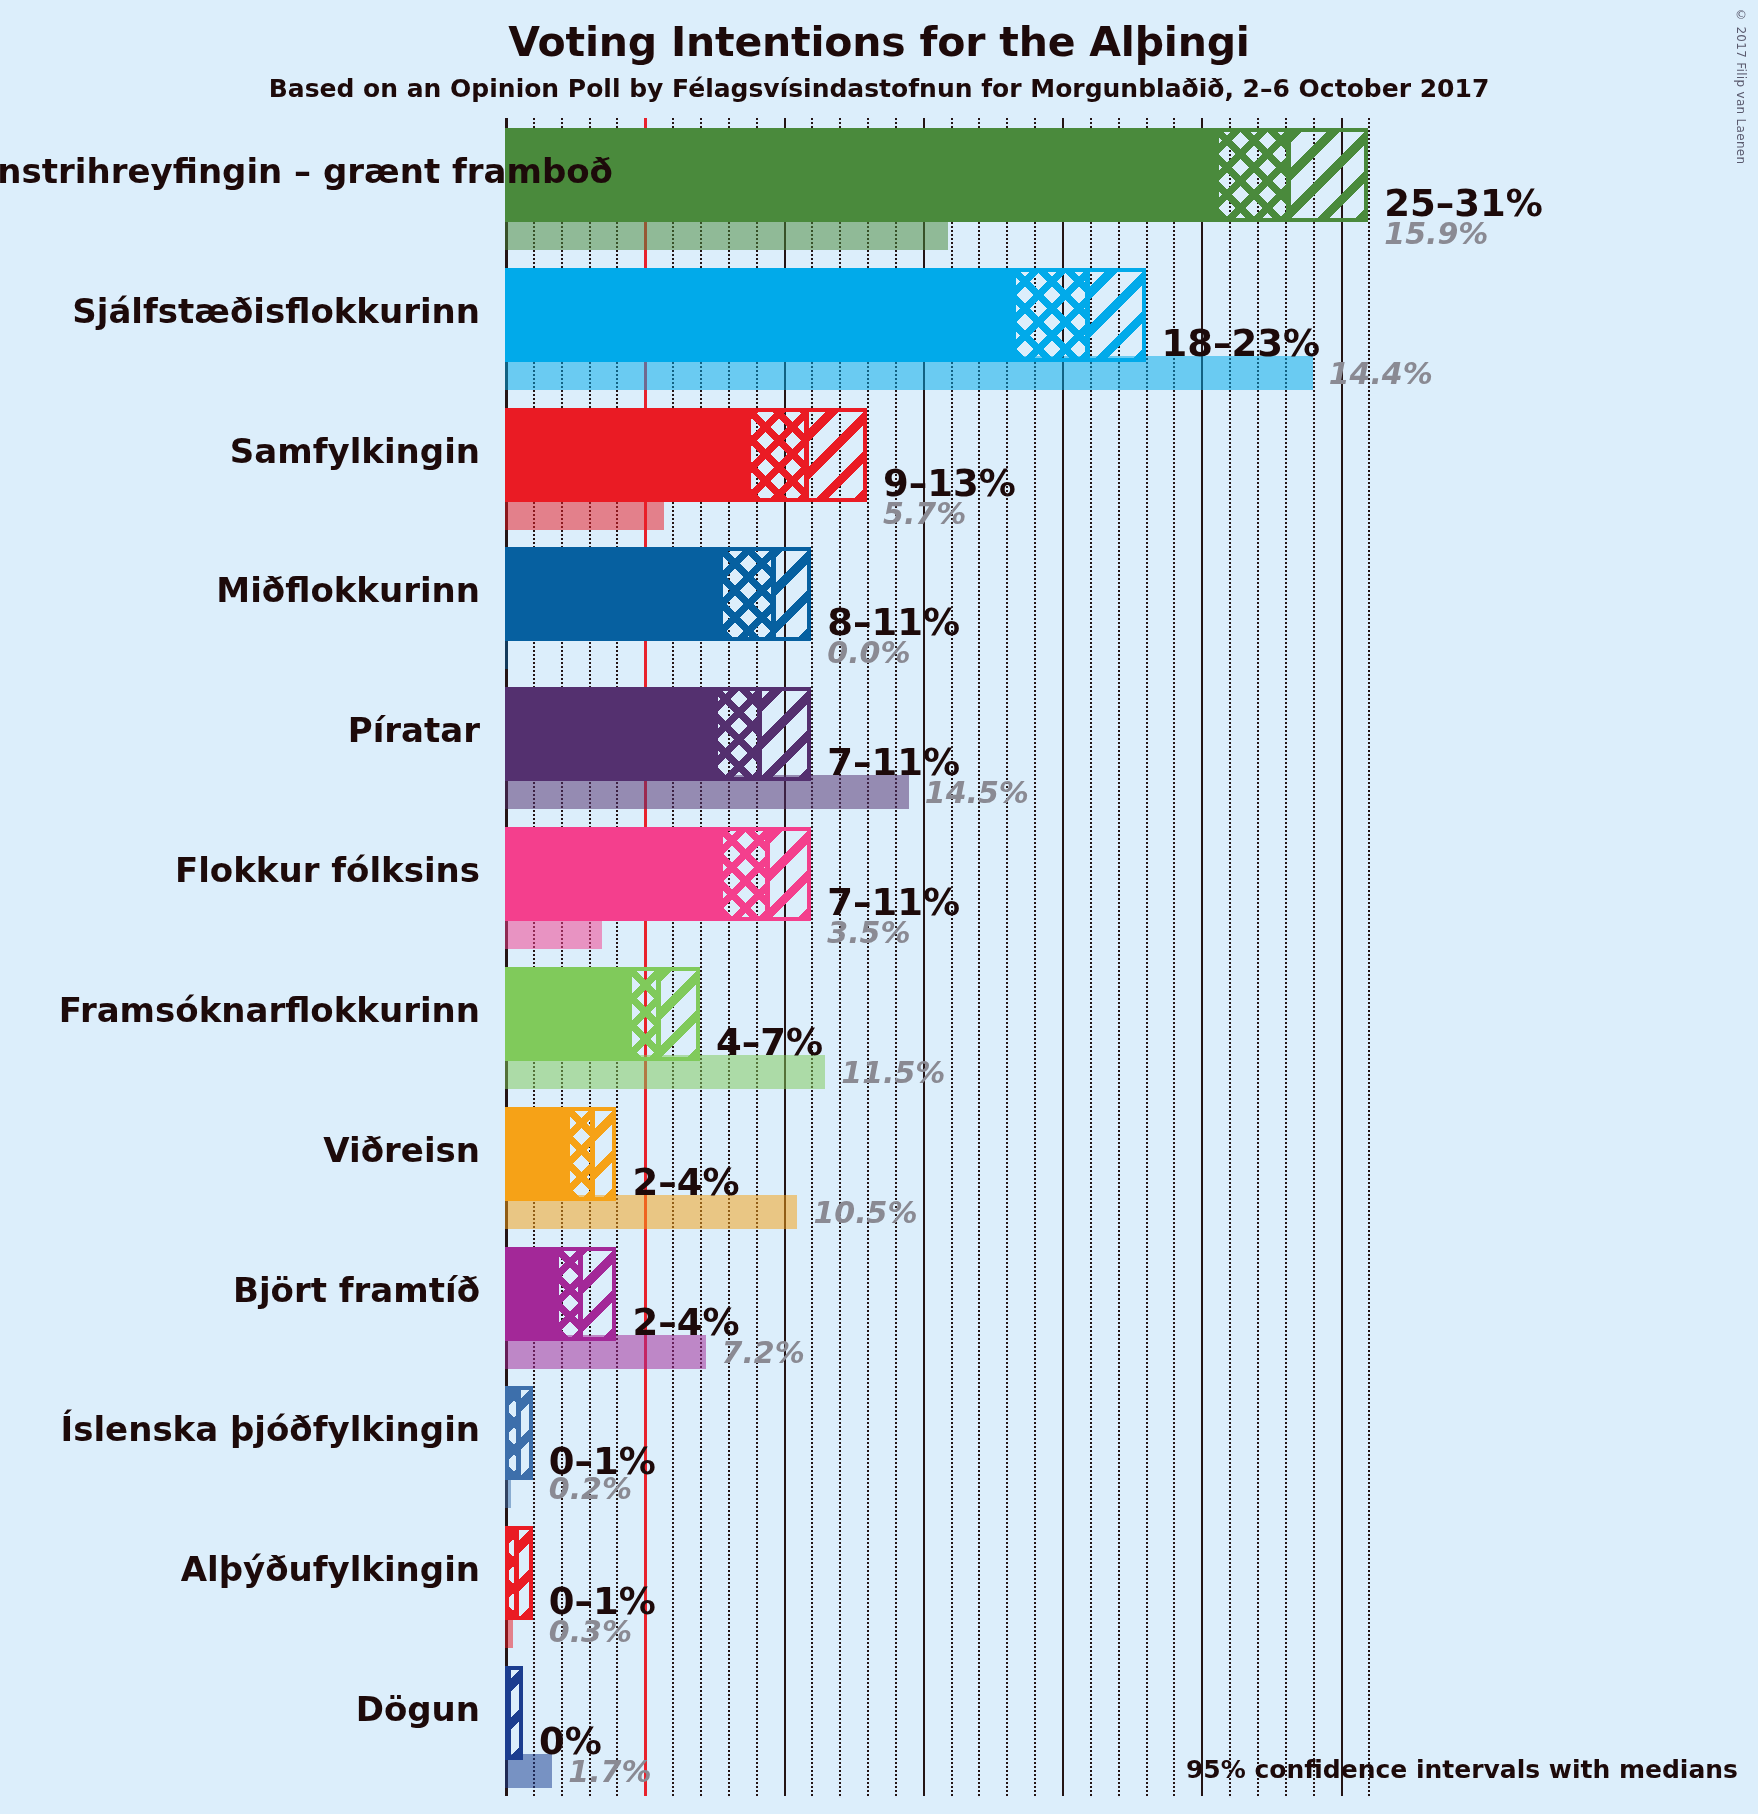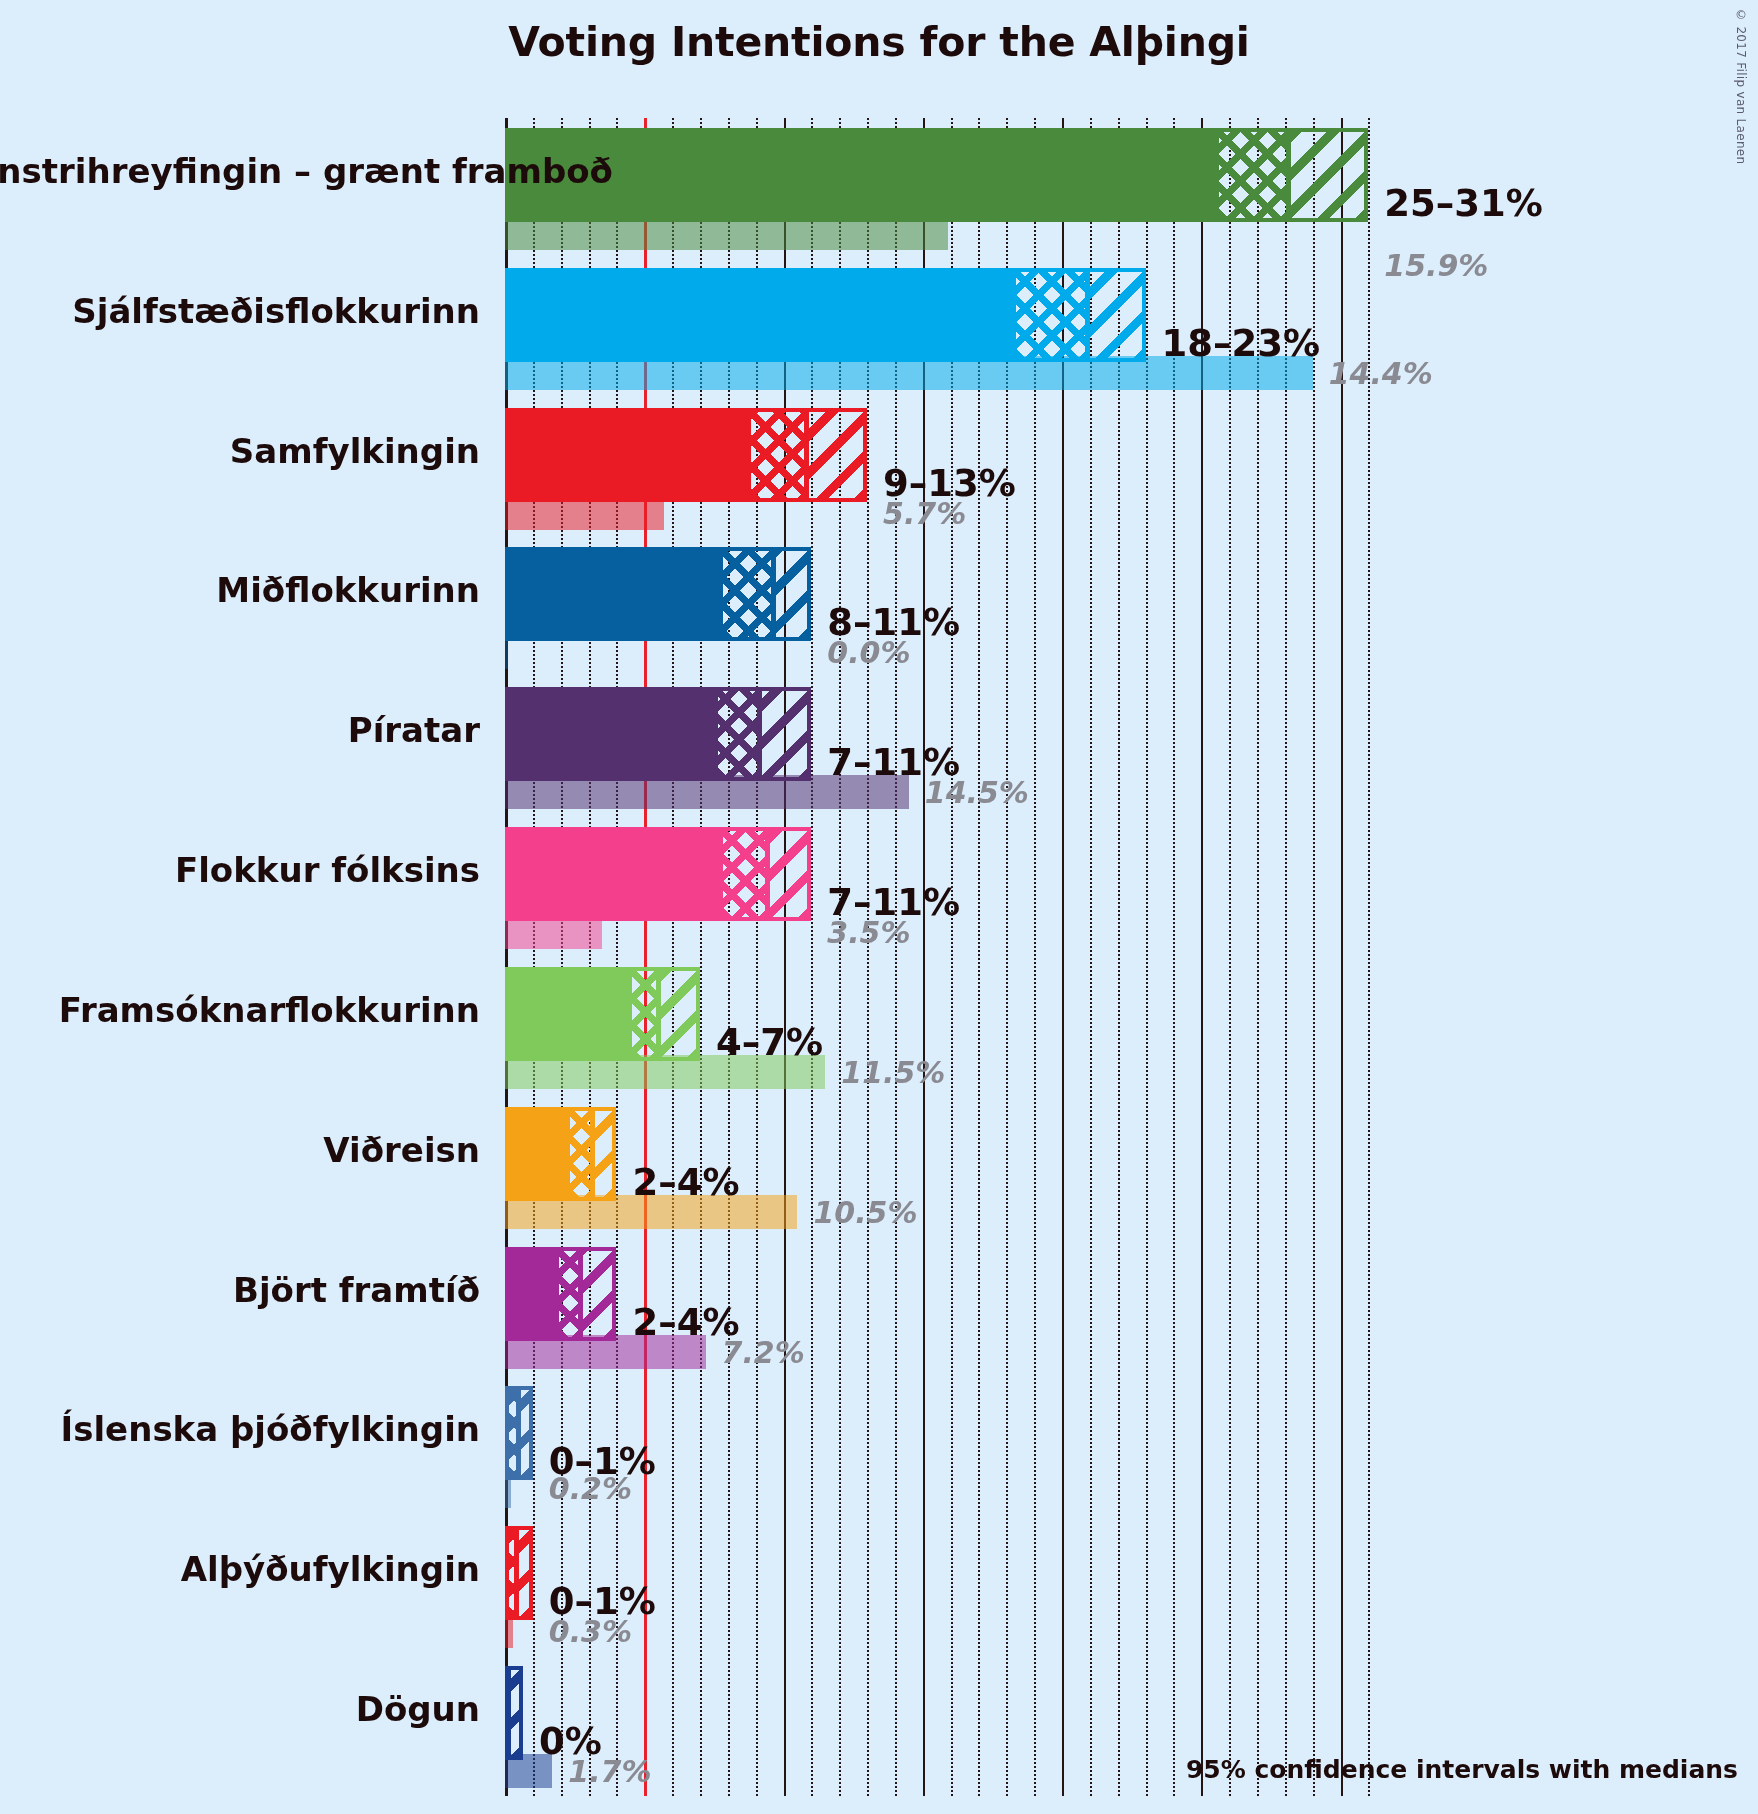--- a/index.html
+++ b/index.html
@@ -79,20 +79,21 @@
     font-size:30px;font-style:italic;font-weight:bold;color:#8a8a93;
     white-space:nowrap;
   }
 </style>
 </head>
 <body>
 
 <div id="chart-root">
 
   <div class="title">Voting Intentions for the Alþingi</div>
+  <div class="subtitle">Based on an Opinion Poll by Félagsvísindastofnun for Morgunblaðið, 2–6 October 2017</div>
   <div class="copyright">© 2017 Filip van Laenen</div>
 
   <div id="plot">
       <div class="grid-line axis" style="left: 0px;"></div>
       <div class="grid-line" style="left: 27.85px;"></div>
       <div class="grid-line" style="left: 55.7px;"></div>
       <div class="grid-line" style="left: 83.55px;"></div>
       <div class="grid-line" style="left: 111.4px;"></div>
       <div class="grid-line major" style="left: 139.25px;"></div>
       <div class="grid-line" style="left: 167.1px;"></div>
@@ -124,21 +125,21 @@
       <div class="grid-line threshold" style="left: 139.25px;"></div>
       <div class="result-bar" style="top: 97.9167px; height: 34px; width: 442.815px; background: rgb(74, 138, 60);"></div>
       <div class="row" style="top: 9.91667px; height: 94px; width: 863.35px; border: 4px solid rgb(74, 138, 60); box-sizing: border-box;">
         <div class="seg solid" style="left: 0px; width: 710.175px; background: rgb(74, 138, 60);"></div>
         <div class="seg cross" style="left: 710.175px; width: 69.625px; background-image: repeating-linear-gradient(45deg, rgb(74, 138, 60) 0px, rgb(74, 138, 60) 7px, transparent 7px, transparent 19px), repeating-linear-gradient(-45deg, rgb(74, 138, 60) 0px, rgb(74, 138, 60) 7px, transparent 7px, transparent 19px);"></div>
         <div style="position: absolute; left: 776.8px; top: 0px; width: 5px; height: 100%; background: rgb(74, 138, 60);"></div>
         <div class="seg diag" style="left: 779.8px; width: 79.55px; background-image: repeating-linear-gradient(-45deg, rgb(74, 138, 60) 0px, rgb(74, 138, 60) 9px, transparent 9px, transparent 27px);"></div>
       </div>
       <div class="lbl-party" style="right: 1278px; top: 32.9167px; width: 520px;">Vinstrihreyfingin – grænt framboð</div>
       <div class="lbl-ci" style="left: 879.35px; top: 55.9167px;">25–31%</div>
-      <div class="lbl-res" style="left: 879.35px; top: 97.9167px; margin-top: 32px;">15.9%</div>
+      <div class="lbl-res" style="left: 879.35px; top: 97.9167px;">15.9%</div>
       <div class="result-bar" style="top: 237.75px; height: 34px; width: 807.65px; background: rgb(1, 170, 234);"></div>
       <div class="row" style="top: 149.75px; height: 94px; width: 640.55px; border: 4px solid rgb(1, 170, 234); box-sizing: border-box;">
         <div class="seg solid" style="left: 0px; width: 506.87px; background: rgb(1, 170, 234);"></div>
         <div class="seg cross" style="left: 506.87px; width: 72.41px; background-image: repeating-linear-gradient(45deg, rgb(1, 170, 234) 0px, rgb(1, 170, 234) 7px, transparent 7px, transparent 19px), repeating-linear-gradient(-45deg, rgb(1, 170, 234) 0px, rgb(1, 170, 234) 7px, transparent 7px, transparent 19px);"></div>
         <div style="position: absolute; left: 576.28px; top: 0px; width: 5px; height: 100%; background: rgb(1, 170, 234);"></div>
         <div class="seg diag" style="left: 579.28px; width: 57.27px; background-image: repeating-linear-gradient(-45deg, rgb(1, 170, 234) 0px, rgb(1, 170, 234) 9px, transparent 9px, transparent 27px);"></div>
       </div>
       <div class="lbl-party" style="right: 1278px; top: 172.75px; width: 520px;">Sjálfstæðisflokkurinn</div>
       <div class="lbl-ci" style="left: 656.55px; top: 195.75px;">18–23%</div>
       <div class="lbl-res" style="left: 823.65px; top: 237.75px;">14.4%</div>

